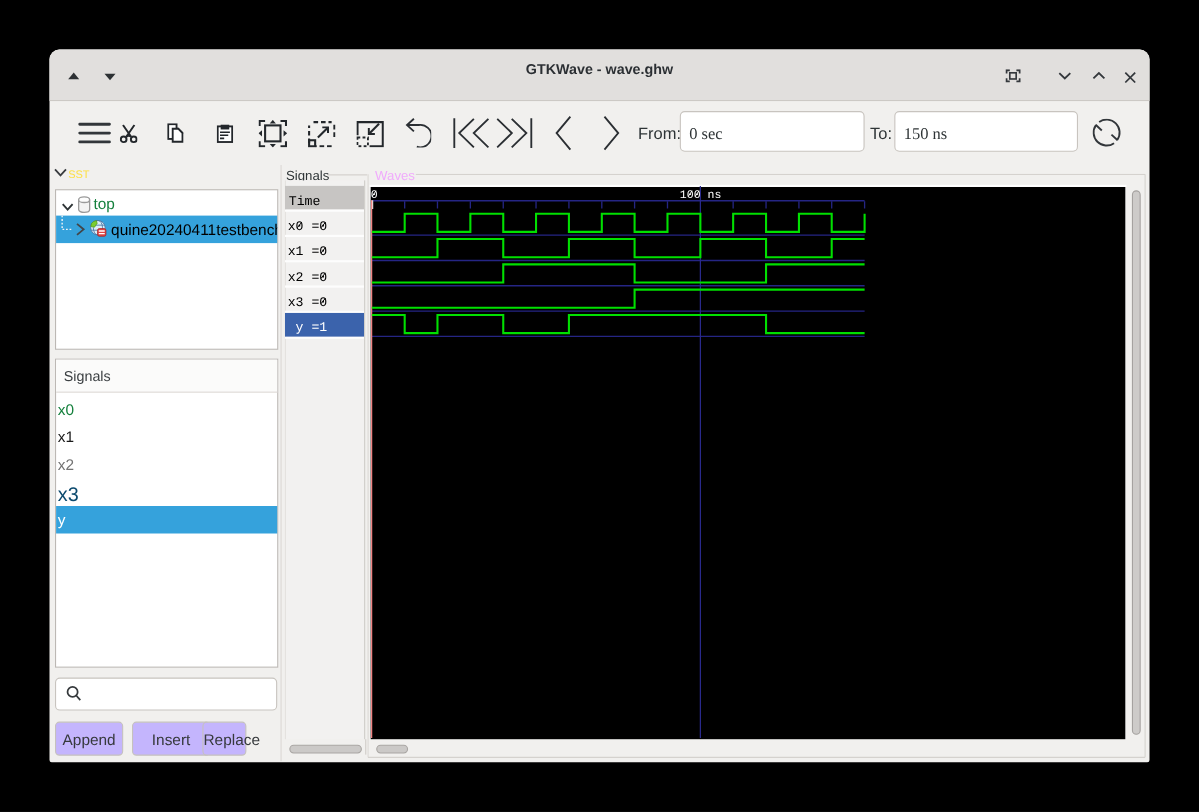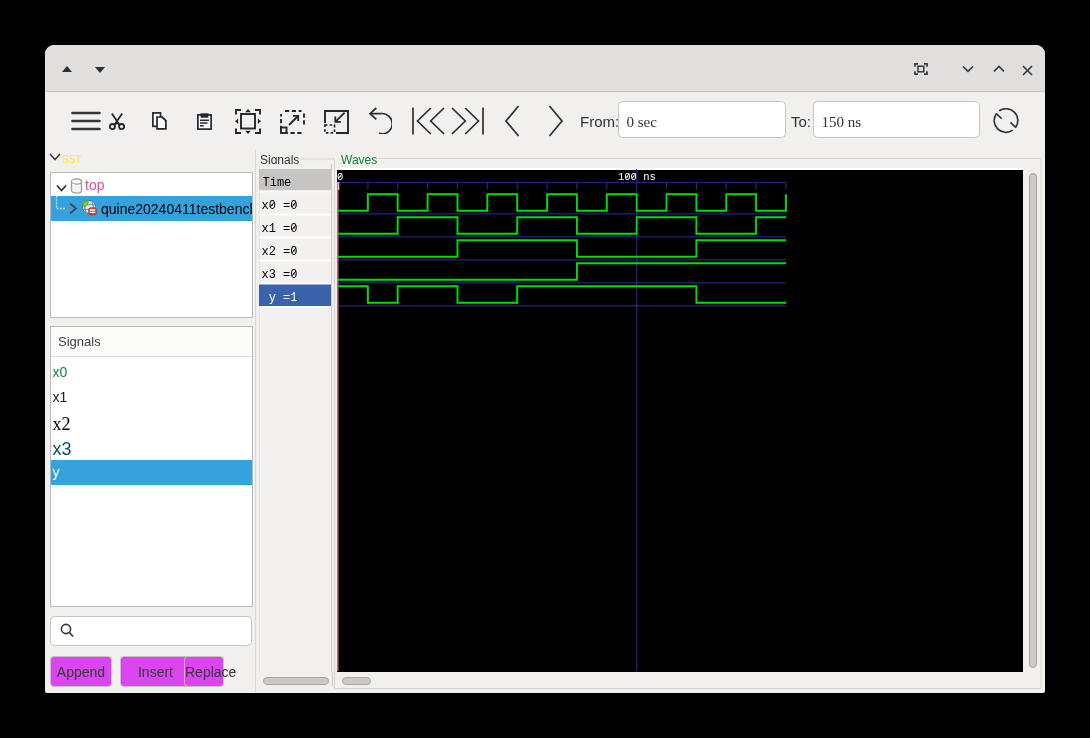--- a/index.html
+++ b/index.html
@@ -8,30 +8,31 @@
 .abs { position:absolute; }
 .win { position:absolute; left:45px; top:45px; width:1000px; height:647.5px; background:#f1f0ee; border-radius:9px 9px 2px 2px; }
 .titlebar { position:absolute; left:0; top:0; width:1000px; height:46.5px; background:#e1dfdd; border-bottom:1px solid #c9c6c2; border-radius:9px 9px 0 0; }
 .tri-up { position:absolute; width:0; height:0; border-left:5.5px solid transparent; border-right:5.5px solid transparent; border-bottom:6px solid #2d3134; }
 .tri-down { position:absolute; width:0; height:0; border-left:5.5px solid transparent; border-right:5.5px solid transparent; border-top:6px solid #2d3134; }
 .wtitle { position:absolute; left:0; top:9.5px; width:100%; text-align:center; font-size:13px; font-weight:bold; color:#2b2f33; }
 .wsub { position:absolute; left:0; top:26px; width:100%; text-align:center; font-size:12px; color:#8f8f8f; }
 .entry { position:absolute; background:#fff; border:1px solid #c8c4bf; border-radius:4.5px; font-size:15px; color:#2e3436;font-family:Liberation Serif, serif; }
 .lbl { position:absolute; font-size:15px; color:#2e3436; }
 .box { position:absolute; background:#fff; border:1px solid #bcb8b4; }
-.btn { position:absolute; background:#d946ef; border:1px solid #c6c2bd; border-radius:4px; font-size:14px; color:#36393c; text-align:center; }
+.btn { position:absolute; background:#c4b5fd; border:1px solid #c6c2bd; border-radius:4px; font-size:14px; color:#36393c; text-align:center; }
 .sep-v { position:absolute; width:1px; background:#d8d5d2; }
 </style>
 </head>
 <body>
 <div class="win">
 
   <div class="titlebar">
     <div class="tri-up" style="left:16.5px; top:21px;"></div>
     <div class="tri-down" style="left:50px; top:21.5px;"></div>
+    <div class="wtitle">GTKWave - wave.ghw</div>
 
     <svg class="abs" style="left:869px; top:18px;" width="14" height="12" viewBox="0 0 14 12" fill="none" stroke="#34383c" stroke-width="1.7">
       <path d="M1,3.8 V0.9 H4 M10,0.9 H13 V3.8 M13,8.2 V11.1 H10 M4,11.1 H1 V8.2"></path>
       <rect x="4" y="3.2" width="5.8" height="5.6" stroke-width="1.5"></rect>
     </svg>
     <svg class="abs" style="left:917px; top:19.5px;" width="12" height="8" viewBox="0 0 12 8" fill="none" stroke="#34383c" stroke-width="1.7">
         <path d="M1,1.5 L6,6.3 L11,1.5"></path>
       </svg>
     <svg class="abs" style="left:947.5px; top:19.5px;" width="12" height="8" viewBox="0 0 12 8" fill="none" stroke="#34383c" stroke-width="1.7">
         <path d="M1,6.3 L6,1.5 L11,6.3"></path>
@@ -133,21 +134,21 @@
   <div class="box" style="left:50px; top:171.5px; width:203px; height:146px;">
 
     <svg class="abs" style="left:5px; top:11px;" width="11" height="8" viewBox="0 0 11 8" fill="none" stroke="#2e3436" stroke-width="1.7">
         <path d="M1,1.5 L5.5,6.5 L10,1.5"></path>
       </svg>
 
     <svg class="abs" style="left:19px; top:5px;" width="13" height="16" viewBox="0 0 13 16">
       <path d="M1.5,3.5 V12.5 A5,2.6 0 0 0 11.5,12.5 V3.5" fill="#f3f3f3" stroke="#9a9a9a" stroke-width="1.2"></path>
       <ellipse cx="6.5" cy="3.5" rx="5" ry="2.6" fill="#fdfdfd" stroke="#9a9a9a" stroke-width="1.2"></ellipse>
     </svg>
-    <div class="abs" style="left:34px; top:4px; font-size:14px; color:#ec4899;">top</div>
+    <div class="abs" style="left:34px; top:4px; font-size:14px; color:#15803d;">top</div>
 
     <div class="abs" style="left:0px; top:23.5px; width:201px; height:25px; background:#35a2dc;"></div>
     <svg class="abs" style="left:0px; top:23.5px;" width="201" height="25">
       <path d="M5.5,0 V12.5 H14" stroke="#eef3f6" stroke-width="1.3" stroke-dasharray="1.6 1.6" fill="none"></path>
       <path d="M19,7.5 L25,12.5 L19,17.5" stroke="#42464a" stroke-width="1.7" fill="none"></path>
 
       <g transform="translate(30.5,4)">
         <circle cx="7.5" cy="7" r="6.6" fill="#dceef8" stroke="#4b79a8" stroke-width="0.9"></circle>
         <path d="M7.5,0.4 A4.2,6.6 0 0 0 7.5,13.6 A4.2,6.6 0 0 0 7.5,0.4 M1.2,4.7 H13.8 M1.2,9.3 H13.8" stroke="#4b79a8" stroke-width="0.8" fill="none"></path>
         <path d="M1.6,3.2 A6.6,6.6 0 0 1 6.2,0.5 L6.8,3 L4.5,6.5 L1.1,6 Z" fill="#7ccd31" stroke="#4e9418" stroke-width="0.6"></path>
@@ -156,21 +157,21 @@
       </g>
       <text x="50" y="17.5" font-family="Liberation Sans, sans-serif" font-size="14" fill="#000">quine20240411testbench</text>
     </svg>
   </div>
 
   <div class="box" style="left:50px; top:326px; width:203px; height:281px;">
     <div class="abs" style="left:0; top:0; width:201px; height:30px; background:#fbfbfa; border-bottom:1px solid #dedad6;"></div>
     <div class="abs" style="left:7px; top:7px; font-size:13px; color:#3c4043;">Signals</div>
     <div class="abs" style="left:1.5px; top:37px; font-size:14px; color:#15803d;">x0</div>
     <div class="abs" style="left:1.5px; top:62px; font-size:14px; color:#1a1a1a;">x1</div>
-    <div class="abs" style="left:1.5px; top:87px; font-size:18px; color:#000000;font-family:Liberation Serif, serif;">x2</div>
+    <div class="abs" style="left:1.5px; top:87px; font-size:14px; color:#737373;">x2</div>
     <div class="abs" style="left:1.5px; top:112px; font-size:18px; color:#0c4a6e;">x3</div>
     <div class="abs" style="left:0px; top:132.5px; width:201px; height:25.5px; background:#35a2dc;"></div>
     <div class="abs" style="left:1.5px; top:136.5px; font-size:14px; color:#fff;">y</div>
   </div>
 
   <div class="entry" style="left:50px; top:615.5px; width:202px; height:30px;"></div>
   <svg class="abs" style="left:60px; top:623px;" width="14" height="15" viewBox="0 0 14 15" fill="none" stroke="#35393c" stroke-width="1.6">
     <circle cx="6" cy="6" r="4.6"></circle>
     <path d="M9.5,9.5 L13,13.5"></path>
   </svg>
@@ -215,21 +216,21 @@
       <line x1="32.9" y1="89" x2="36.9" y2="84"></line>
       <line x1="32.9" y1="112" x2="36.9" y2="107"></line>
     </g>
   </svg>
   <div class="sep-v" style="left:332px; top:672px; height:14px; background:#cfccc8;"></div>
 
   <div class="abs" style="left:263px; top:676.5px; width:65.5px; height:8px; background:#cbc9c7; border:1px solid #a9a6a3; border-radius:4.5px;"></div>
 </div>
 
 <div id="wavepanel">
-  <div class="abs" style="left:341px; top:152.5px; font-size:12px; color:#15803d;">Waves</div>
+  <div class="abs" style="left:341px; top:152.5px; font-size:12px; color:#f0abfc;">Waves</div>
 
   <svg class="abs" style="left:334px; top:158px;" width="711" height="532" fill="none">
     <path d="M378,0.5 H709.5 V531 H1 V0.5 H4" stroke="#d5d2ce" stroke-width="1" transform="translate(-334,0)" display="none"></path>
     <path d="M44,0.5 H707 M707,0.5 V530.5 M707,530.5 H0.5 M0.5,530.5 V0.5" stroke="#d5d2ce" stroke-width="1"></path>
   </svg>
 
   <div class="abs" style="left:336px; top:168px; width:688px; height:1.5px; background:#fff;"></div>
 
   <div class="abs" style="left:337px; top:169.5px; width:686px; height:502.5px; background:#000;"></div>
   <svg class="abs" style="left:337px; top:168px;" width="686" height="504">

